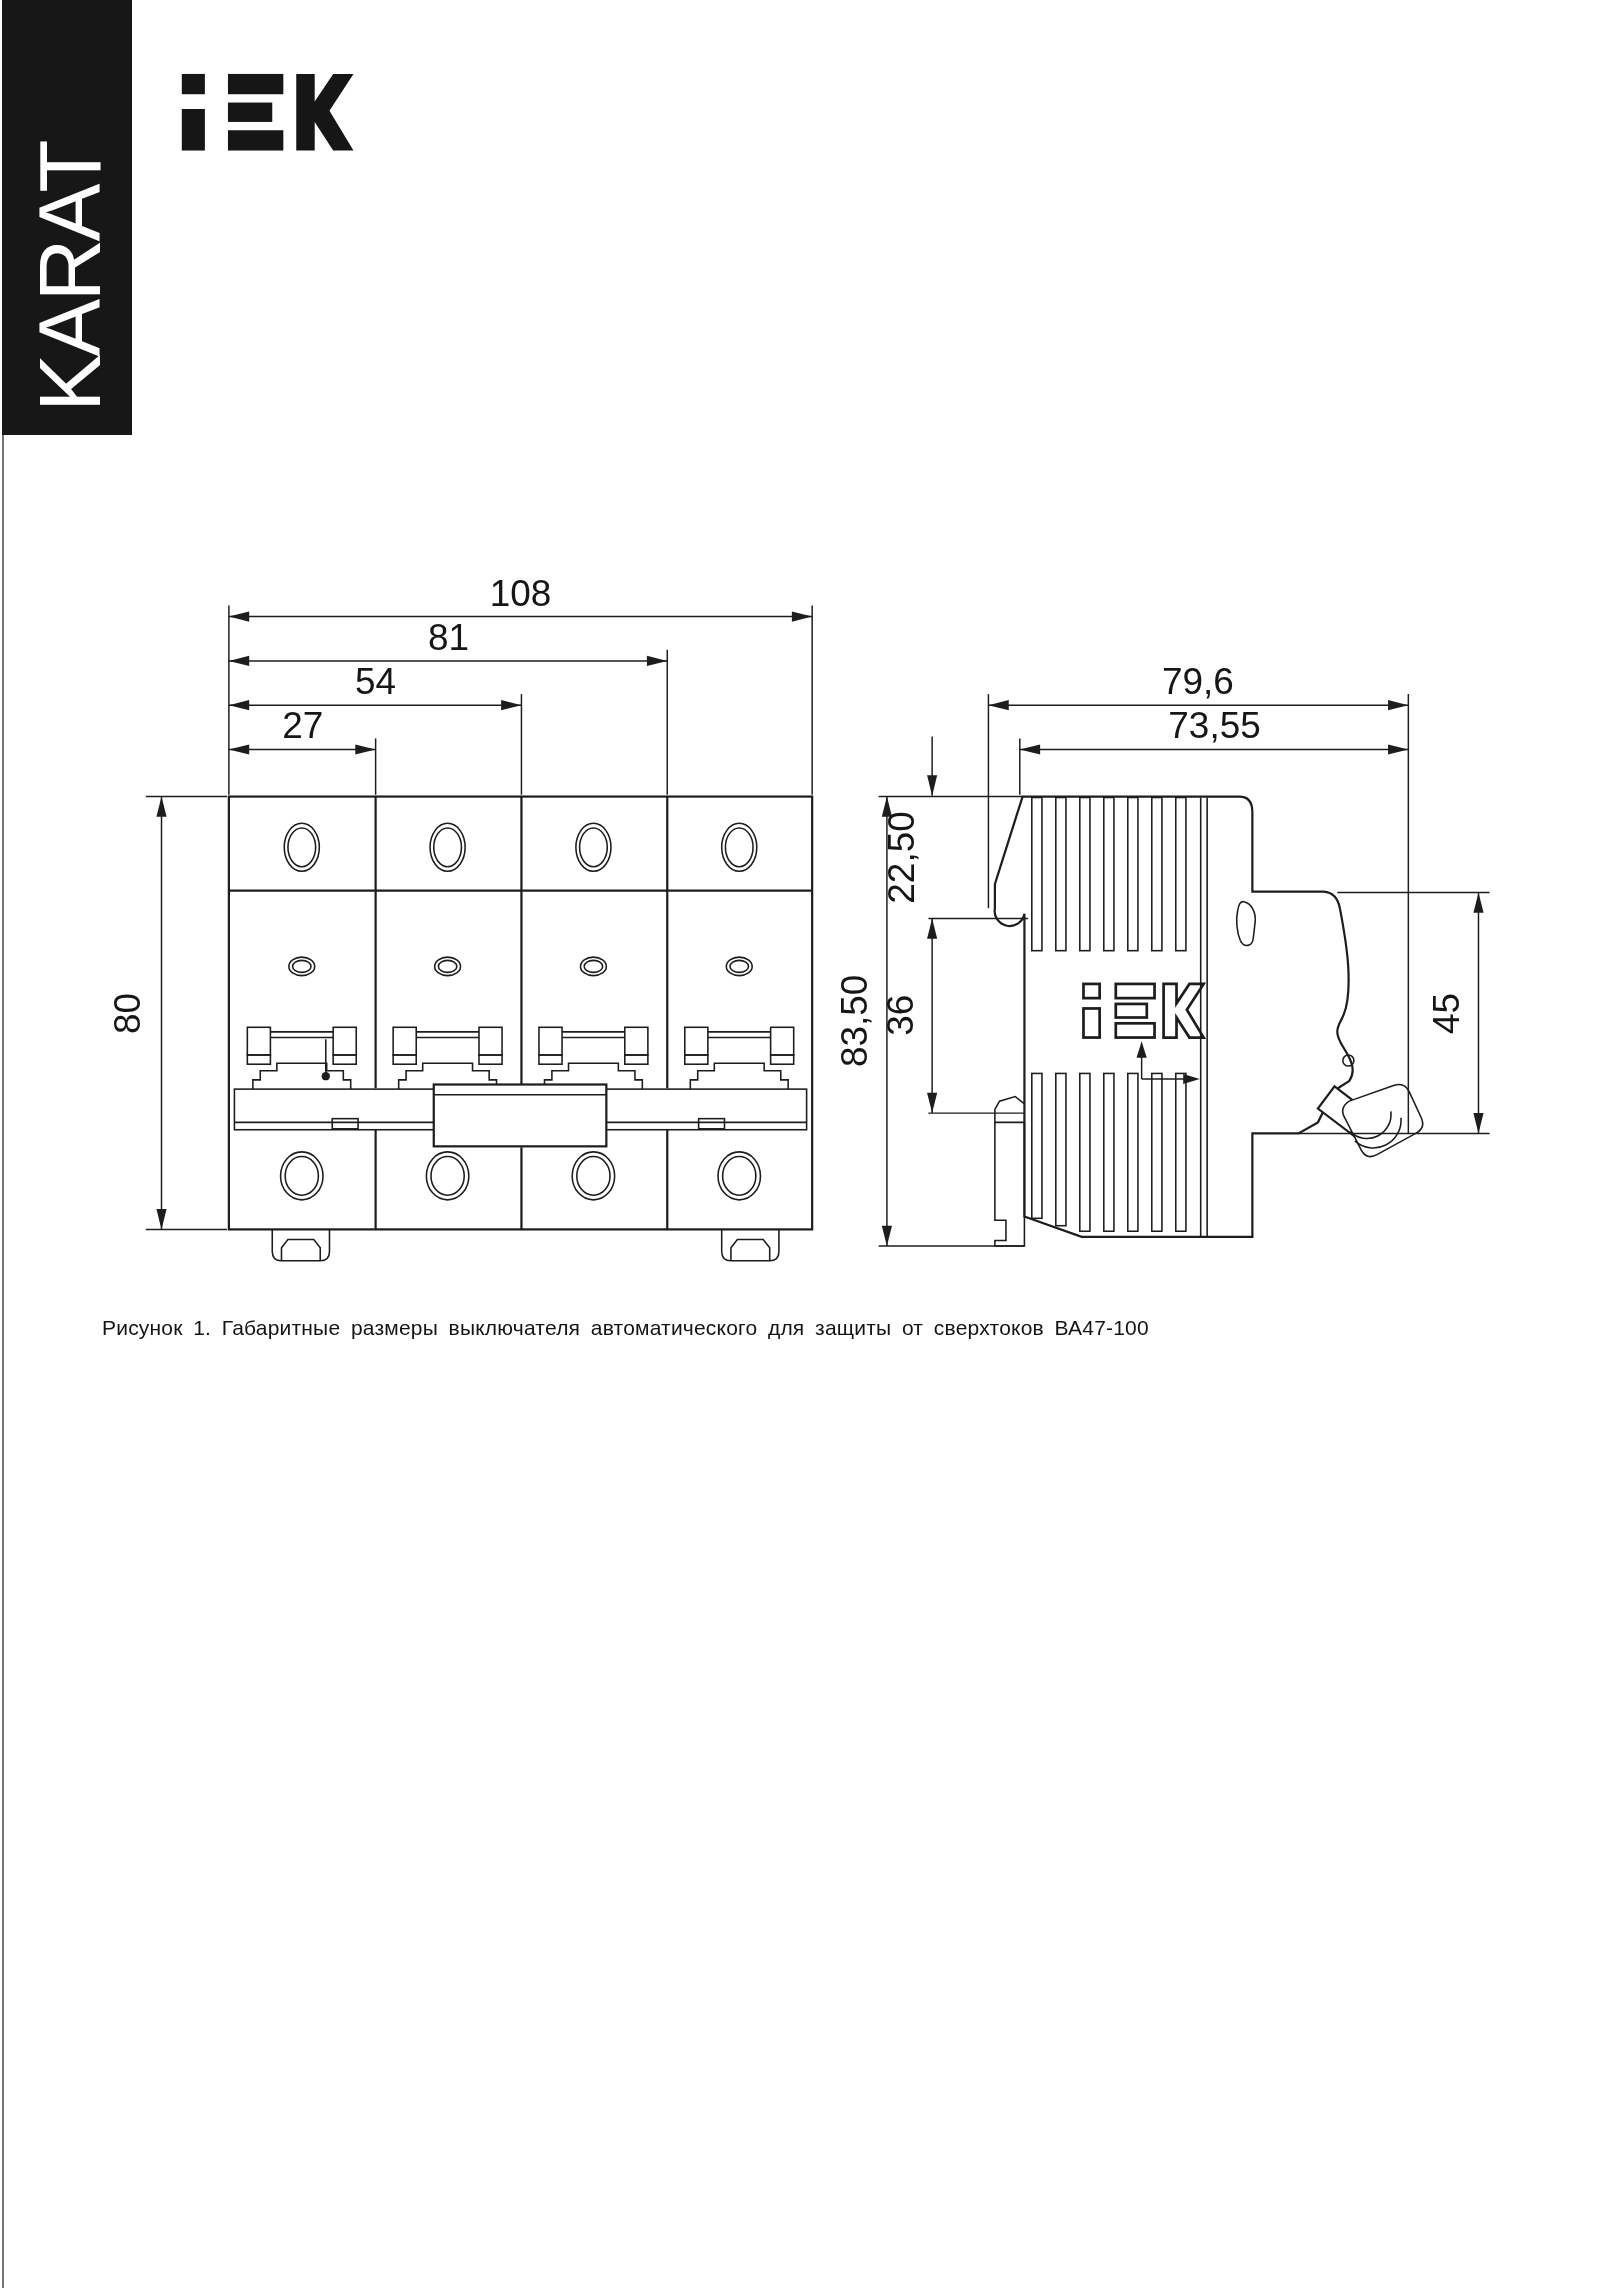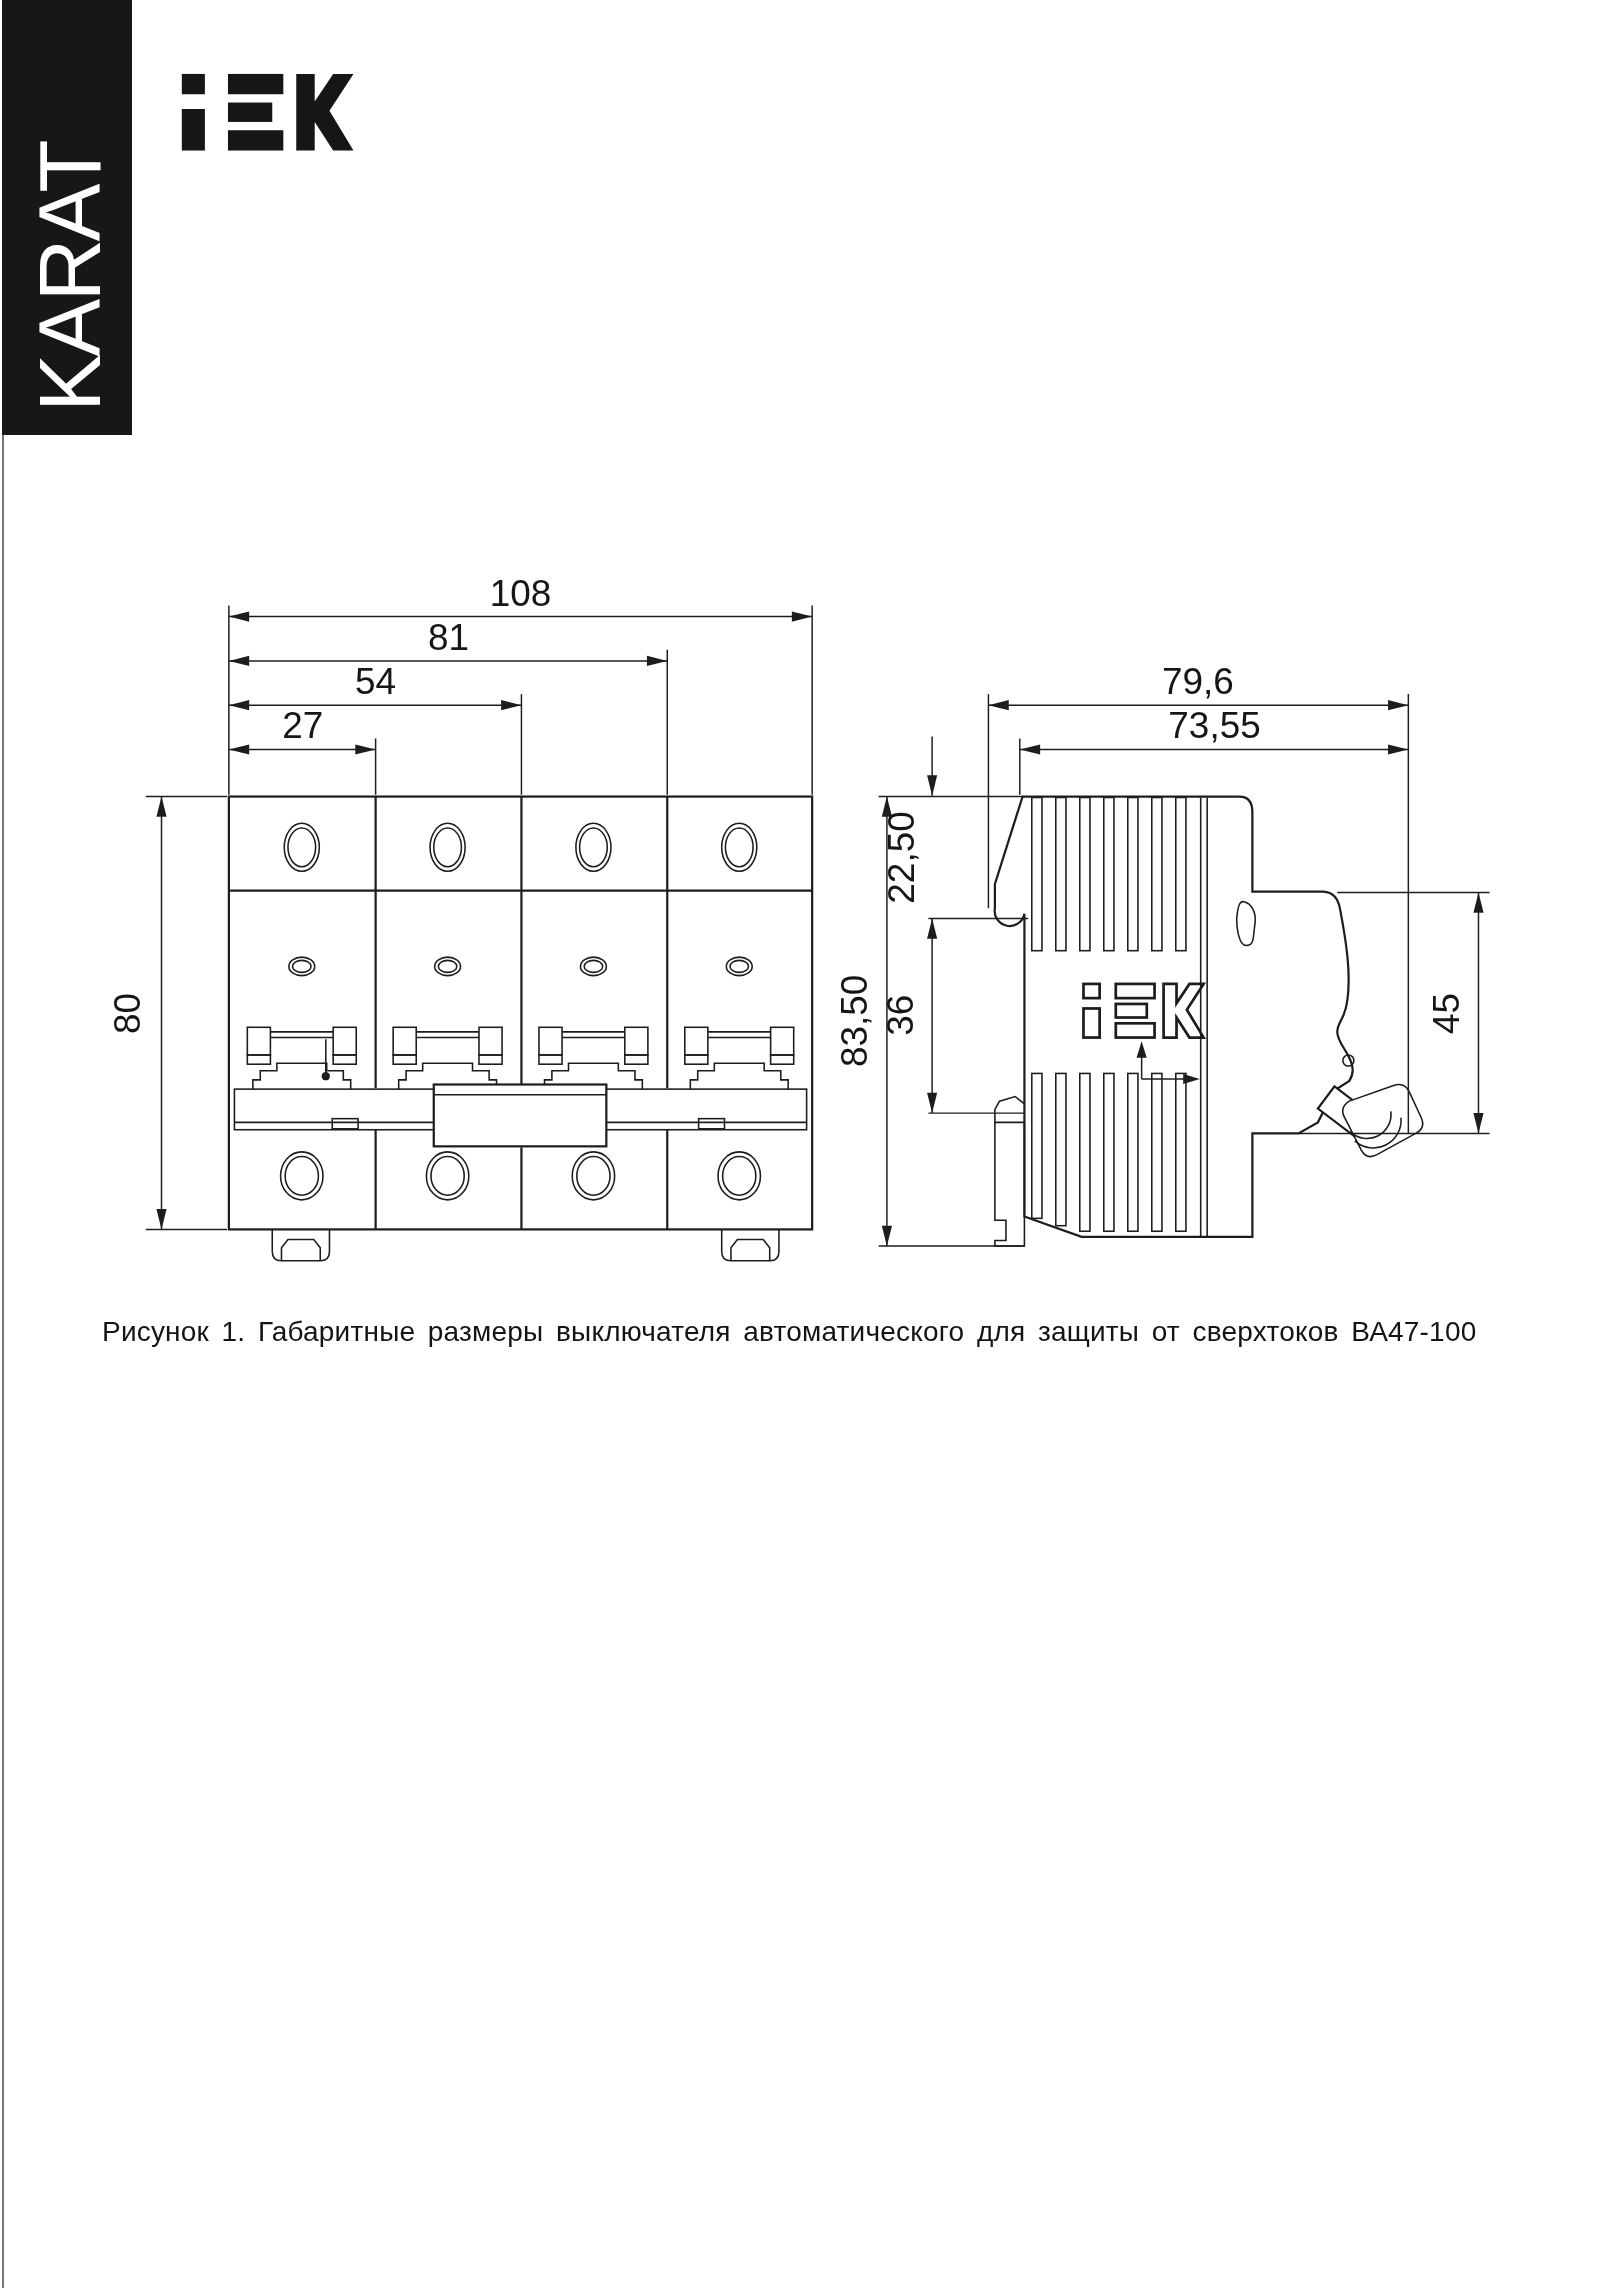--- a/index.html
+++ b/index.html
@@ -3,21 +3,21 @@
 <meta charset="utf-8">
 <style>
   html,body{margin:0;padding:0;background:#e8e8e8;}
   .page{position:relative;width:1616px;height:2289px;background:#ffffff;overflow:hidden;
         font-family:"Liberation Sans","DejaVu Sans",sans-serif;}
   .page-edge{position:absolute;left:1.8px;top:0;width:1.8px;height:2289px;background:#777;}
   .banner{position:absolute;left:1.8px;top:0;width:130px;height:435px;background:#171717;}
   .banner-text{position:absolute;left:24px;top:412px;width:314px;height:87px;line-height:87px;
         font-size:87px;letter-spacing:-2.8px;color:#ffffff;font-weight:400;
         transform:rotate(-90deg);transform-origin:top left;white-space:nowrap;}
-  .caption{position:absolute;left:102px;top:1316px;width:1440px;font-size:28px;color:#141414;
+  .caption{position:absolute;left:102px;top:1316px;width:1440px;font-size:21px;color:#141414;
         word-spacing:4.6px;letter-spacing:0.2px;}
   svg text{font-family:"Liberation Sans","DejaVu Sans",sans-serif;font-size:40px;fill:#161616;}
   .ln{stroke:#1d1d1d;stroke-width:1.6;fill:none;}
   .body-ln{stroke:#1d1d1d;stroke-width:2.4;fill:none;}
   .det{stroke:#1d1d1d;stroke-width:1.7;fill:none;}
   .white{fill:#ffffff;}
   .arrow{fill:#1d1d1d;}
 </style>
 </head>
 <body>

